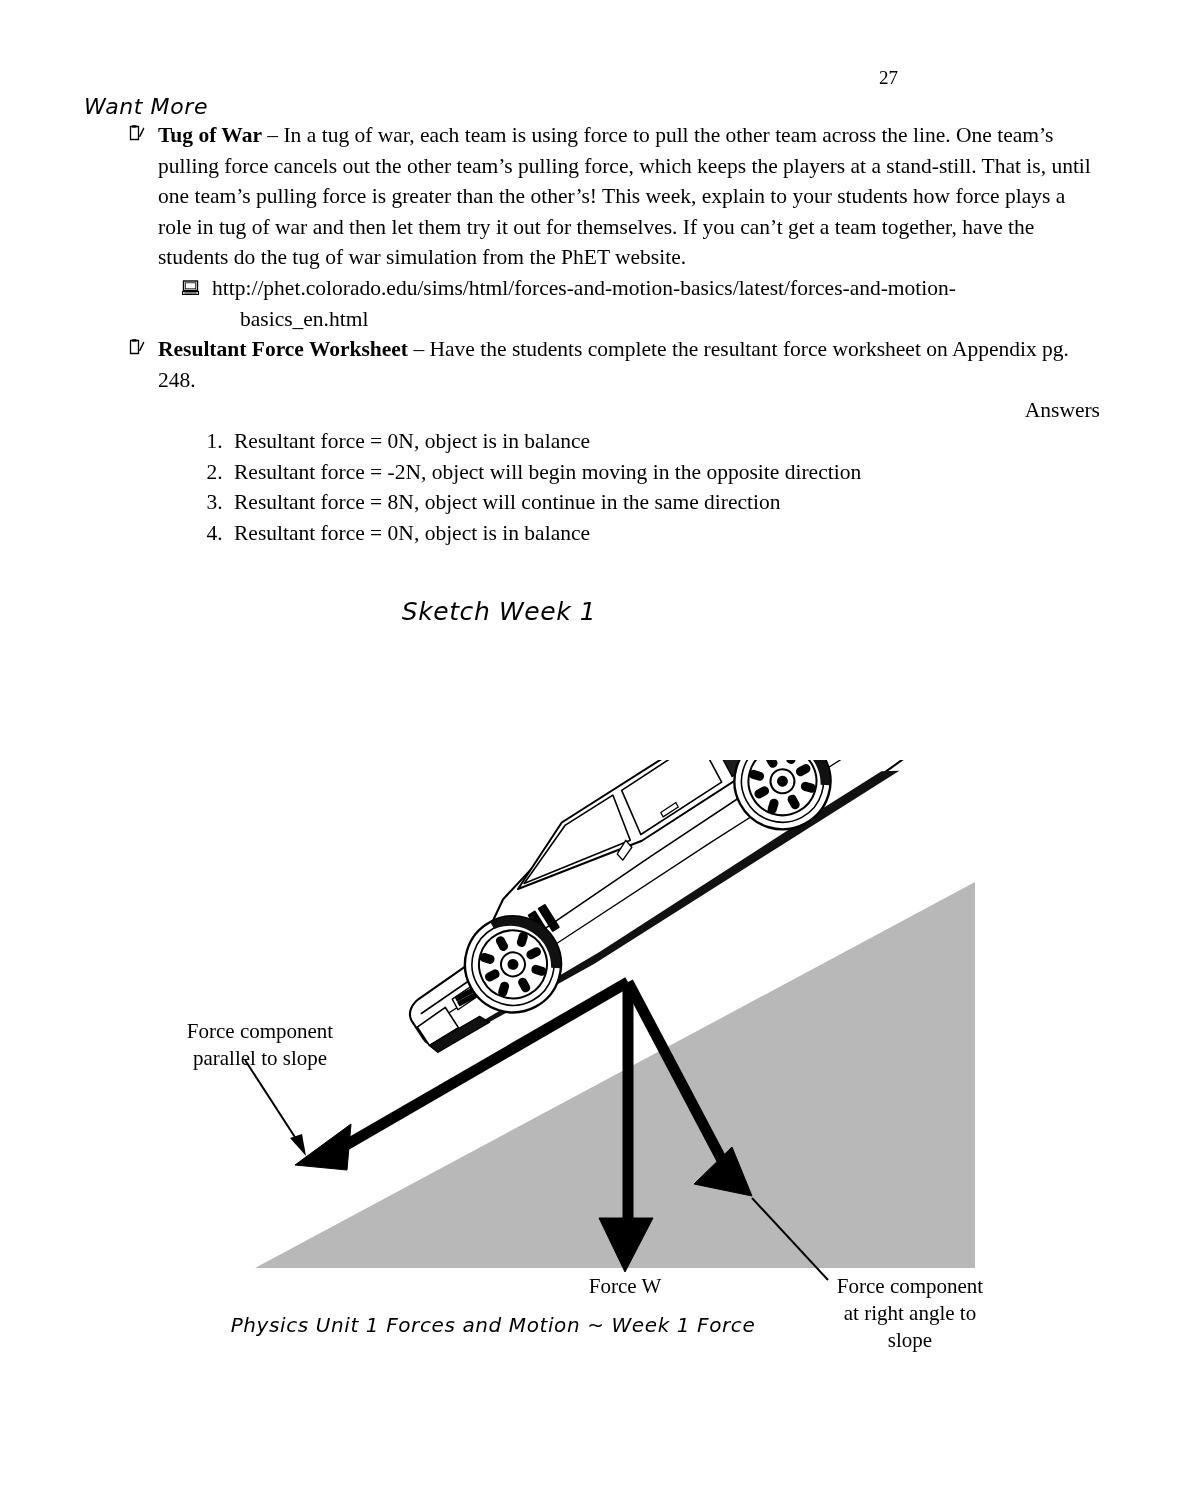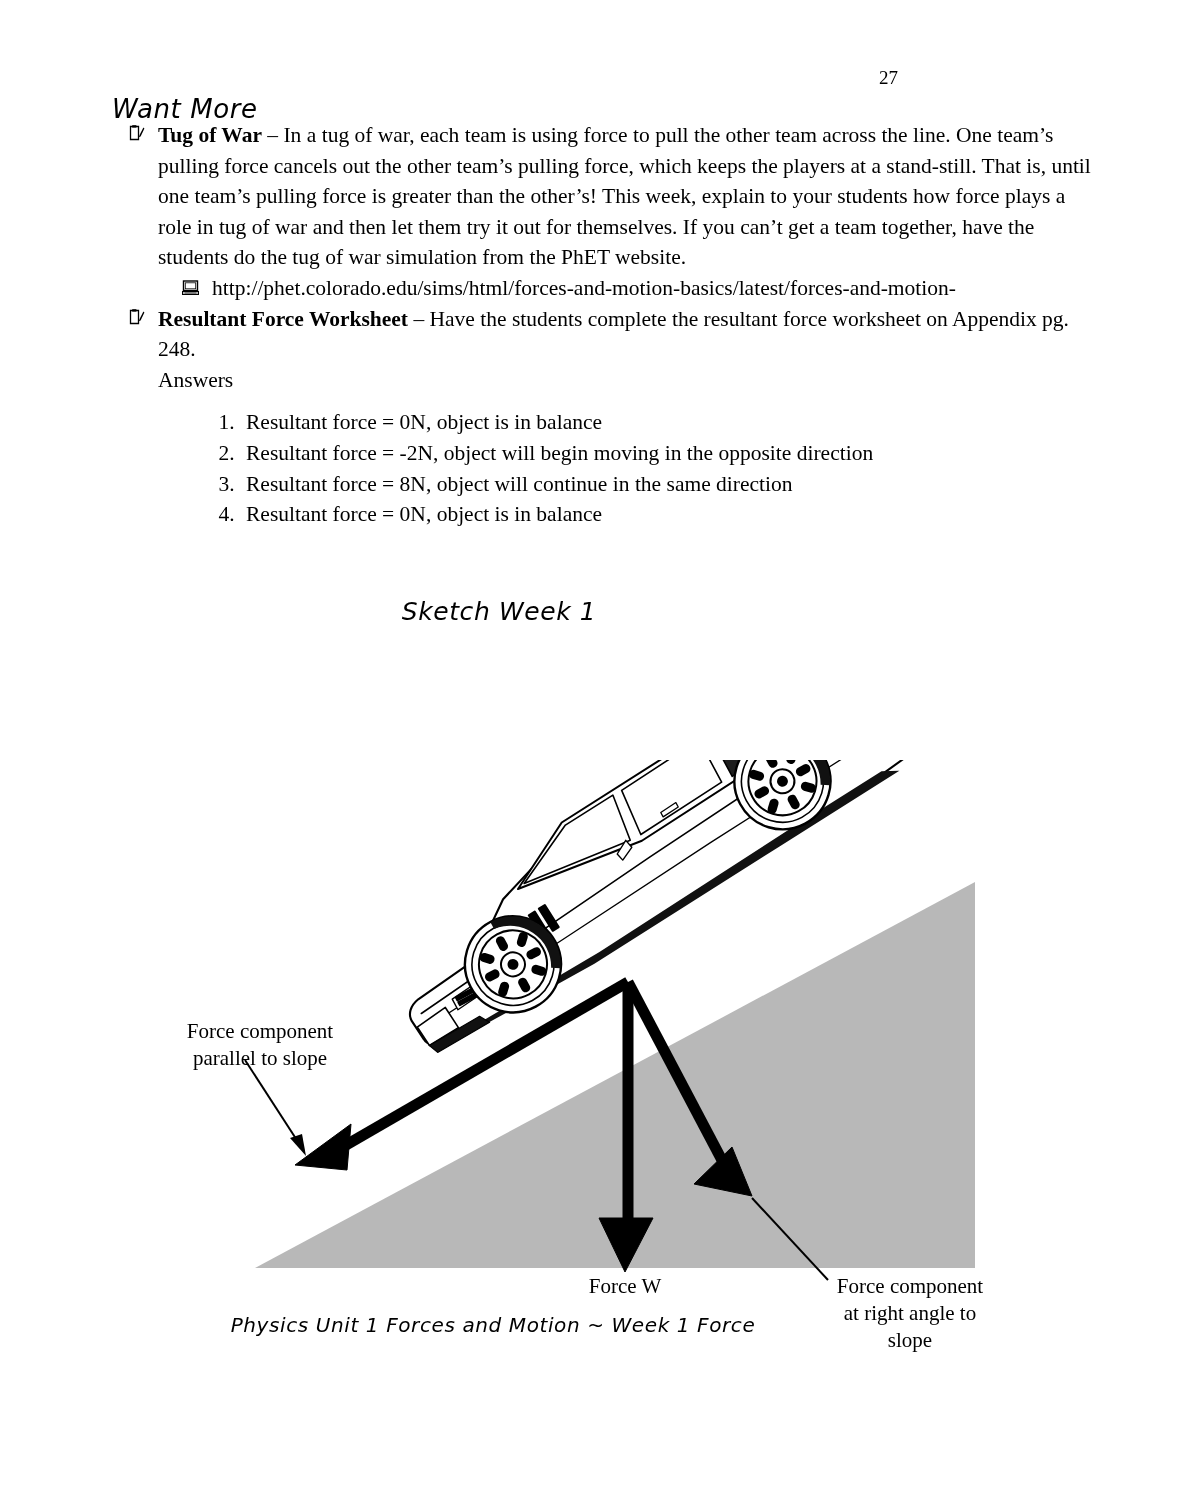--- a/index.html
+++ b/index.html
@@ -37,23 +37,23 @@
   
   .script {
     font-family: "DejaVu Sans", sans-serif;
     font-style: italic;
     font-weight: 400;
     letter-spacing: 0.6px;
   }
 
   .want-more {
     position: absolute;
-    left: 112px;
+    left: 84px;
     top: 95px;
-    font-size: 26px;
+    font-size: 22px;
     line-height: 1.1;
   }
 
   
   .body-col {
     position: absolute;
     left: 100px;
     top: 120px;
     width: 1000px;
     font-size: 21.5px;
@@ -99,25 +99,26 @@
     display: block;
     text-indent: 0;
   }
   .url-text .cont {
     display: block;
     padding-left: 28px;
   }
 
   .answers-label {
     padding-left: 58px;
+    text-align: right;
   }
 
   ol.answers {
     list-style: decimal;
-    margin: 12px;
+    margin: 0;
     padding-left: 128px;
   }
   ol.answers li {
     font-size: 21.5px;
     line-height: 30.6px;
     padding-left: 6px;
   }
 
   
   .sketch-week {
@@ -214,21 +215,21 @@
 
     <div class="url-row">
       <span class="url-glyph">
         <svg width="17" height="17" viewBox="0 0 17 17" aria-hidden="true">
           <rect x="1.5" y="2" width="14" height="9.5" fill="none" stroke="#000" stroke-width="1.4"></rect>
           <rect x="3.3" y="3.8" width="10.4" height="6" fill="#fff" stroke="#000" stroke-width="0.8"></rect>
           <rect x="0.5" y="12.6" width="16" height="2.8" fill="none" stroke="#000" stroke-width="1.2"></rect>
           <line x1="2.5" y1="14" x2="14.5" y2="14" stroke="#000" stroke-width="0.8"></line>
         </svg>
       </span>
-      <span class="url-text"><span>http://phet.colorado.edu/sims/html/forces-and-motion-basics/latest/forces-and-motion-</span></span>
+      <span class="url-text"><span>http://phet.colorado.edu/sims/html/forces-and-motion-basics/latest/forces-and-motion-</span><span class="cont">basics_en.html</span></span>
     </div>
 
     <div class="bullet-row">
       <span class="bullet-glyph">
         <svg width="17" height="19" viewBox="0 0 17 19" aria-hidden="true">
           <path d="M2.5 3.5 L10.5 3.5 L10.5 16.5 L2.5 16.5 Z" fill="none" stroke="#000" stroke-width="1.3"></path>
           <path d="M4.2 2.2 L8.4 2.2 L8.4 4.6 L4.2 4.6 Z" fill="#000"></path>
           <path d="M11.3 12.6 L15.4 4.6 L16.4 5.4 L12.6 13.4 Z" fill="#000"></path>
           <path d="M11.3 12.6 L12.6 13.4 L11.0 14.2 Z" fill="#000"></path>
         </svg>

